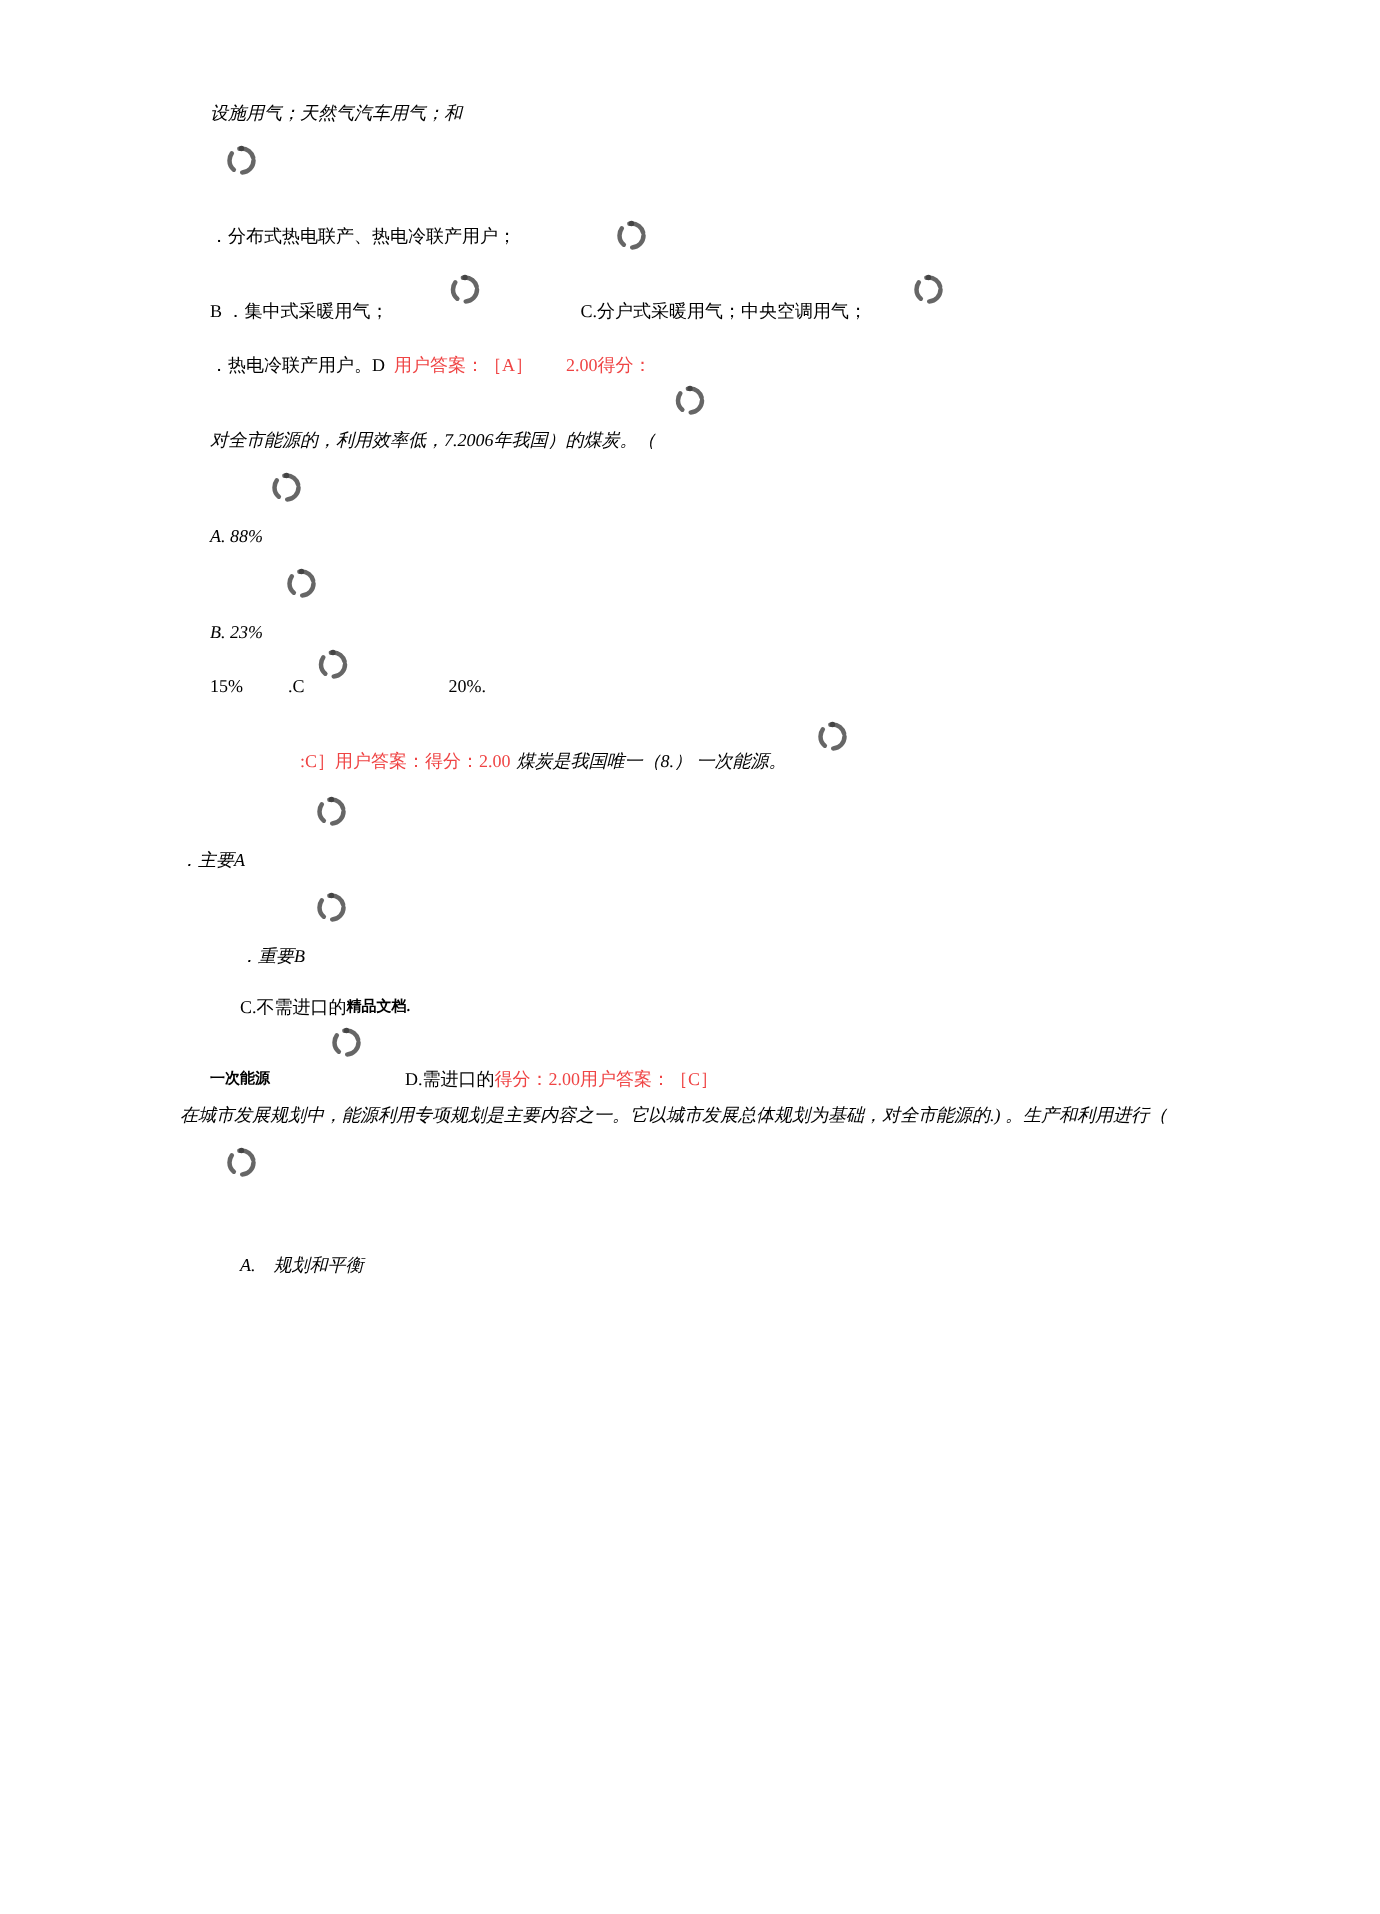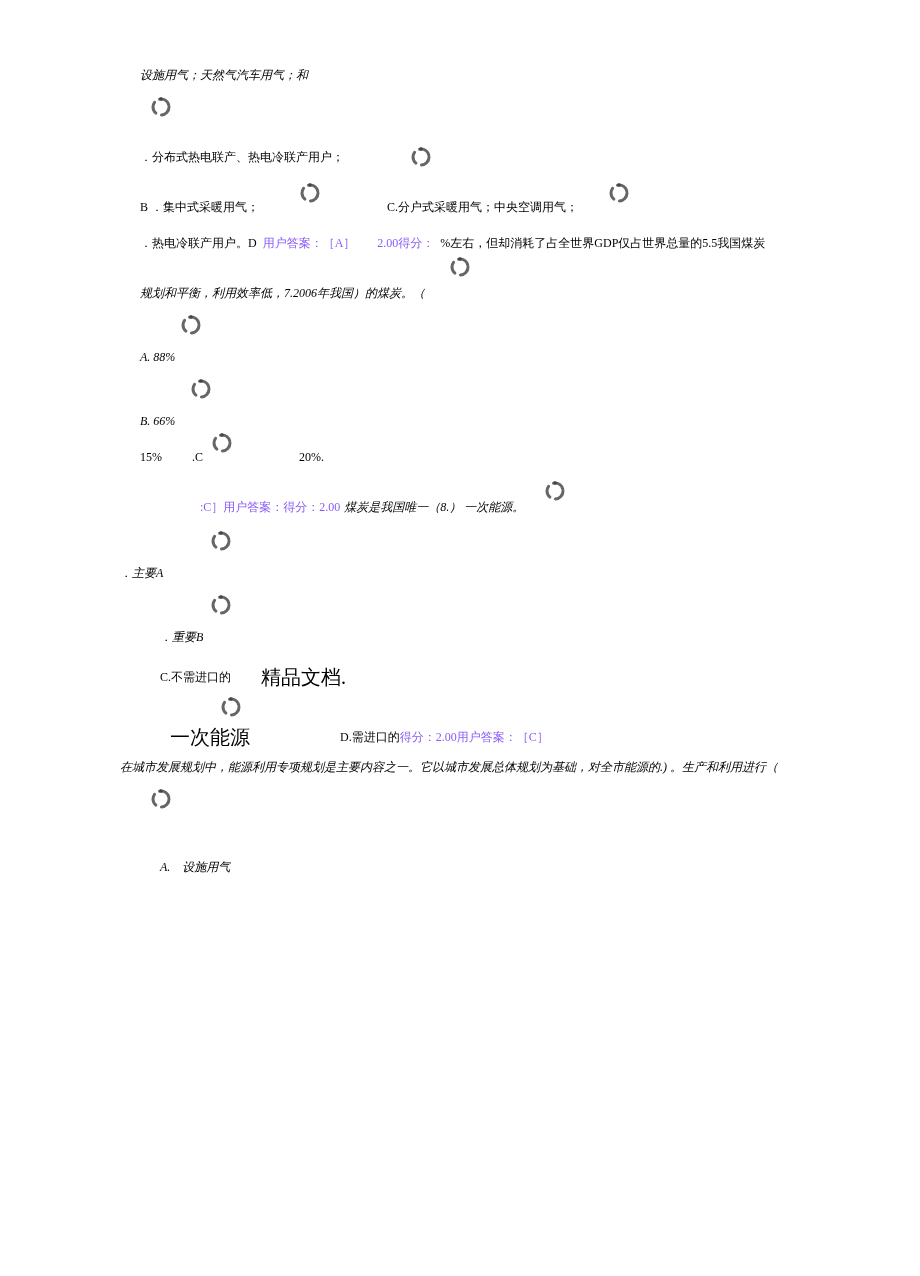--- a/index.html
+++ b/index.html
@@ -28,26 +28,25 @@
       height: 22px;
     }
     .spinner-block {
       display: block;
       margin: 12px 0 12px 30px;
     }
     .spinner-inline {
       margin: 0 6px;
     }
     .green {
-      color: #8b5cf6;
+      color: #ef4444;
     }
     .bold {
-      font-weight: normal;
-      font-size: 20px;
-      margin-left: 30px;
+      font-weight: bold;
+      font-size: 10px;
     }
     .indent-1 { padding-left: 20px; }
     .indent-2 { padding-left: 40px; }
     .indent-3 { padding-left: 80px; }
     .gap-s { margin-top: 16px; text-align: center; }
     .gap-m { margin-top: 28px; }
     .gap-l { margin-top: 48px; }
     .row {
       display: flex;
       align-items: center;
@@ -92,40 +91,39 @@
   <span>C.分户式采暖用气；中央空调用气；</span>
   <span class="spinner spinner-inline" style="margin-left:30px;position:relative;top:-14px;"><svg>
         <use href="#spin"></use>
       </svg></span>
 </div>
 
 <div class="row gap-s indent-1">
   <span>．热电冷联产用户。D</span>
   <span class="green" style="margin-left:6px;">用户答案：［A］</span>
   <span class="green" style="margin-left:22px;">2.00得分：</span>
-  <span style="margin-left:6px;">%左右，但却消耗了占全世界GDP仅占世界总量的5.5我国煤炭</span>
 </div>
 
 <div class="row" style="justify-content:center;margin-top:4px;">
   <span class="spinner"><svg>
         <use href="#spin"></use>
       </svg></span>
 </div>
 
-<div class="line indent-1">规划和平衡，利用效率低，7.2006年我国）的煤炭。（</div>
+<div class="line indent-1">对全市能源的，利用效率低，7.2006年我国）的煤炭。（</div>
 
 <span class="spinner spinner-block" style="margin-left:60px;"><svg>
       <use href="#spin"></use>
     </svg></span>
 <div class="line indent-1">A.  88%</div>
 
 <span class="spinner spinner-block" style="margin-left:70px;"><svg>
       <use href="#spin"></use>
     </svg></span>
-<div class="line indent-1">B.  66%</div>
+<div class="line indent-1">B.  23%</div>
 
 <div class="row indent-1 gap-s">
   <span>15%</span>
   <span style="width:30px;"></span>
   <span>.C</span>
   <span class="spinner spinner-inline" style="position:relative;top:-14px;margin-left:8px;"><svg>
         <use href="#spin"></use>
       </svg></span>
   <span style="width:60px;"></span>
   <span>20%.</span>
@@ -164,13 +162,13 @@
   <span>D.需进口的</span>
   <span class="green">得分：2.00用户答案：［C］</span>
 </div>
 
 <div class="line" style="margin-top:6px;">在城市发展规划中，能源利用专项规划是主要内容之一。它以城市发展总体规划为基础，对全市能源的.) 。生产和利用进行（</div>
 
 <span class="spinner spinner-block" style="margin-left:30px;"><svg>
       <use href="#spin"></use>
     </svg></span>
 
-<div class="line indent-2 gap-l">A.　设施用气</div>
+<div class="line indent-2 gap-l">A.　规划和平衡</div>
 
 </body></html>

